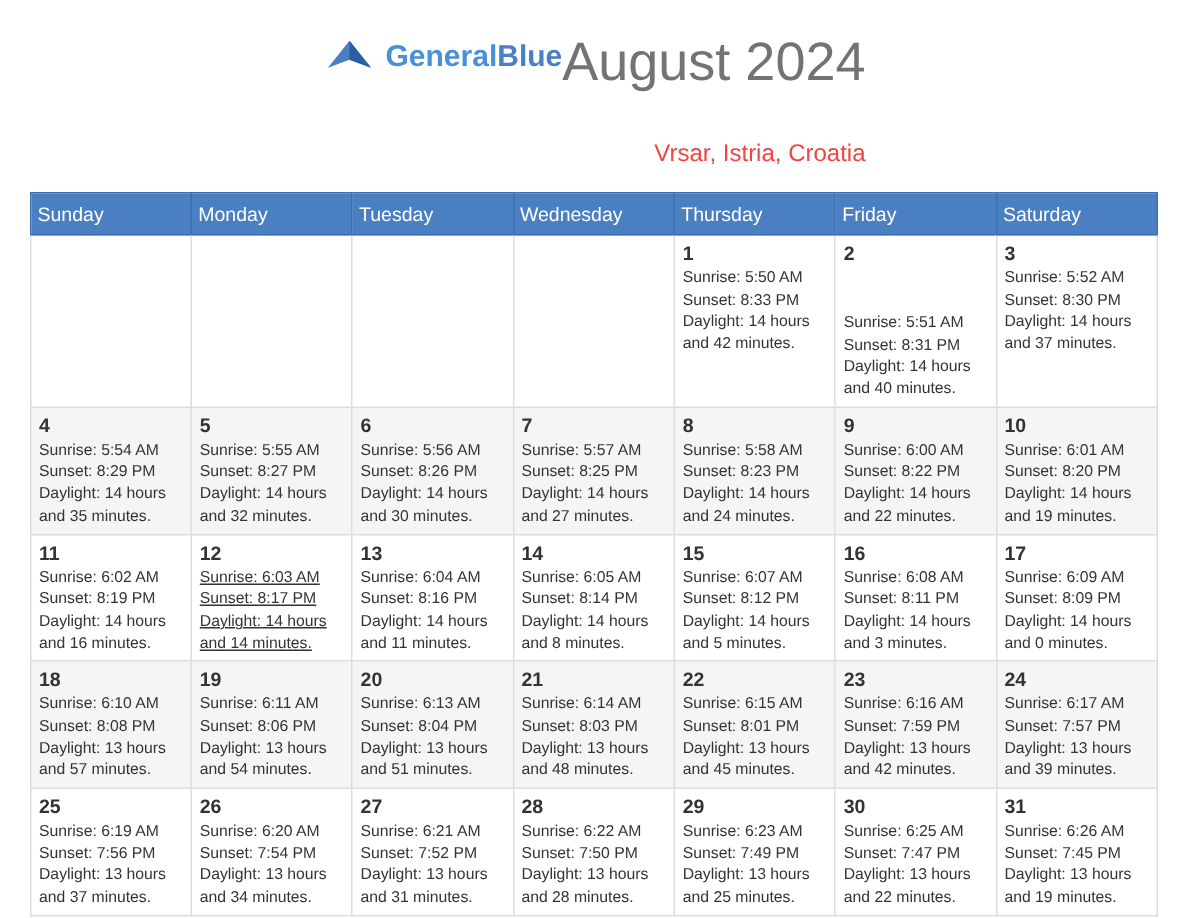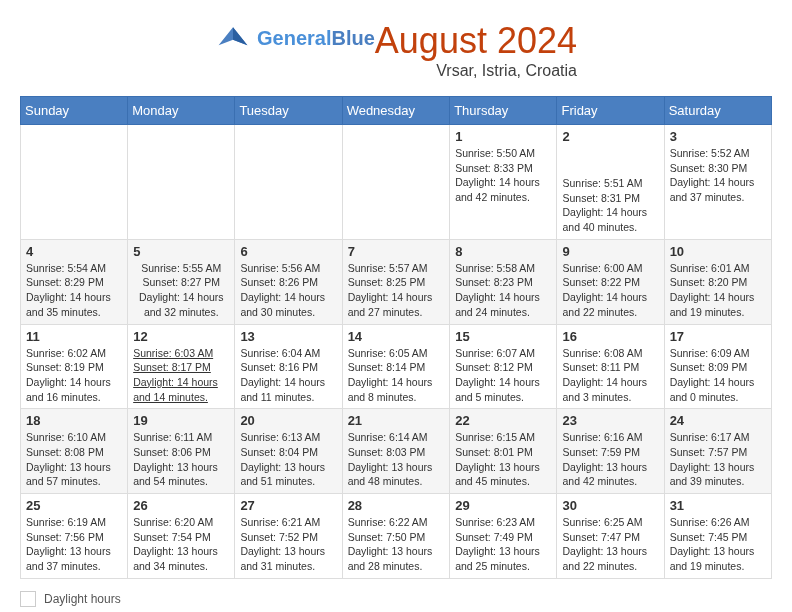--- a/index.html
+++ b/index.html
@@ -33,25 +33,26 @@
     .logo-bird {
       width: 36px;
       height: 36px;
     }
     .title-block {
       text-align: right;
     }
     .month-title {
       font-size: 36px;
       font-weight: normal;
-      color: #c2410c;
+      color: #737373;
     }
     .location-title {
       font-size: 16px;
-      color: #404040;
+      color: #ef4444;
+      margin-top: 32px;
     }
     .calendar {
       width: 100%;
       border-collapse: collapse;
       font-size: 11px;
     }
     .calendar th {
       background-color: #4a7fc1;
       color: #fff;
       padding: 6px 4px;
@@ -159,21 +160,21 @@
       </tr>
       <tr>
         <td>
           <div class="day-num">4</div>
           <div class="day-info" style="white-space: pre-line;">Sunrise: 5:54 AM
 Sunset: 8:29 PM
 Daylight: 14 hours and 35 minutes.</div>
         </td>
         <td>
           <div class="day-num">5</div>
-          <div class="day-info" style="white-space: pre-line; text-align: center;">Sunrise: 5:55 AM
+          <div class="day-info" style="white-space: pre-line;">Sunrise: 5:55 AM
 Sunset: 8:27 PM
 Daylight: 14 hours and 32 minutes.</div>
         </td>
         <td>
           <div class="day-num">6</div>
           <div class="day-info" style="white-space: pre-line;">Sunrise: 5:56 AM
 Sunset: 8:26 PM
 Daylight: 14 hours and 30 minutes.</div>
         </td>
         <td>

